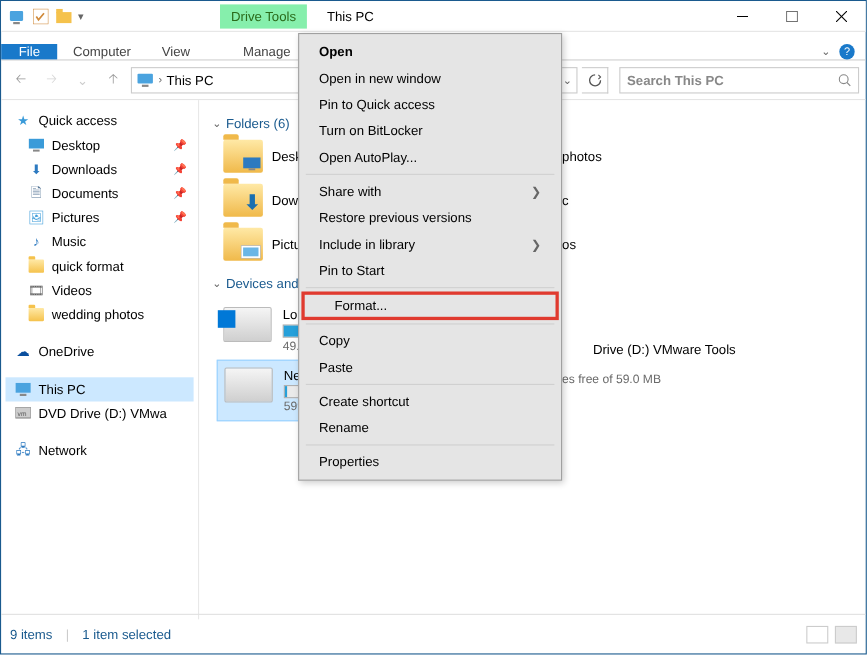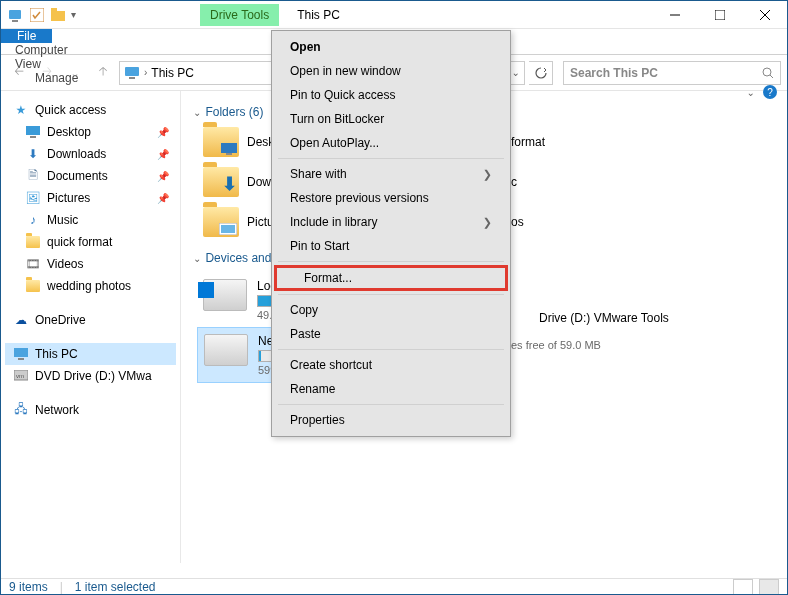--- a/index.html
+++ b/index.html
@@ -8,21 +8,21 @@
 
 .titlebar { height: 28px; display: flex; align-items: center; background: #fff; border-bottom: 1px solid #e5e5e5; }
 .titlebar-left { display: flex; align-items: center; gap: 2px; padding: 0 4px; }
 .qat-icon { width: 20px; height: 20px; display:flex; align-items:center; justify-content:center;}
 .drive-tools-box{ margin-left: 120px; background:#86efac; padding:4px 10px; color:#2a6a1a; font-size:12px;}
 .titlebar-title { margin-left: 18px; font-size: 12px; color: #000; }
 .win-controls { margin-left: auto; display: flex; }
 .win-btn { width: 45px; height: 28px; display: flex; align-items: center; justify-content: center; }
 
 
-.ribbon { height: 26px; display: flex; align-items: flex-start; border-bottom: 1px solid #d0d0d0; flex-direction: column; }
+.ribbon { height: 26px; display: flex; align-items: flex-end; border-bottom: 1px solid #d0d0d0; }
 .ribbon-file { background:#1979ca; color:#fff; padding:0 16px; display:flex; align-items:center; font-size:12px;}
 .ribbon-tab { padding: 0 14px; display: flex; align-items: center; color:#444; font-size:12px;}
 .ribbon-right { margin-left:auto; display:flex; align-items:center; gap:8px; padding-right:10px;}
 .help-circle { width:14px; height:14px; border-radius:50%; background:#1979ca; color:#fff; font-size:10px; display:flex; align-items:center; justify-content:center;}
 
 
 .navbar { height: 36px; display: flex; align-items: center; gap: 4px; padding: 4px 6px; border-bottom:1px solid #e5e5e5;}
 .nav-arrow { width:24px; height:24px; display:flex; align-items:center; justify-content:center; color:#999;}
 .addr-box { flex:0 0 406px; height:24px; border:1px solid #ccc; display:flex; align-items:center; padding:0 4px; gap:4px;}
 .addr-refresh { width: 24px; height: 24px; border: 1px solid #ccc; border-left: none; display: flex; align-items: center; justify-content: center; }
@@ -63,21 +63,21 @@
 
 
 .context-menu { position:absolute; left:270px; top:29px; width:240px; background:#e5e5e5; border:1px solid #a0a0a0; box-shadow:2px 2px 6px rgba(0,0,0,.2); padding:4px 0; z-index:10;}
 .ctx-item { padding:5px 18px; font-size:12px; display:flex; align-items:center; justify-content:space-between;}
 .ctx-item.bold { font-weight:600; }
 .ctx-sep { height:1px; background:#d0d0d0; margin:3px 6px;}
 .ctx-highlight { border:3px solid #e03a2f; padding:3px 27px; margin:1px 2px;}
 .ctx-arrow{color:#666;font-size:11px;}
 
 
-.statusbar { position:absolute; bottom:0; left:0; right:0; height:16px; border-top:1px solid #e0e0e0; display:flex; align-items:center; padding:0 8px; color:#1a5a8e; font-size:12px; gap:12px;}
+.statusbar { position:absolute; bottom:0; left:0; right:0; height:36px; border-top:1px solid #e0e0e0; display:flex; align-items:center; padding:0 8px; color:#1a5a8e; font-size:12px; gap:12px;}
 .status-right { margin-left:auto; display:flex; gap:6px;}
 .view-toggle{width:20px;height:16px;border:1px solid #ccc;}
 
 
 .star{color:#3a9bd9;}
 .chevron{color:#666;font-size:10px;}
 </style>
 </head>
 <body>
 
@@ -263,21 +263,21 @@
         <div class="big-folder">
             <svg class="overlay" width="16" height="12">
               <rect width="16" height="10" fill="#2d7ac0"></rect>
               <rect x="5" y="10" width="6" height="2" fill="#888"></rect>
             </svg>
           </div>
         <span class="folder-label">Desktop</span>
       </div>
       <div class="folder-item" style="justify-content:flex-end">
         <span class="folder-label" style="visibility:hidden">Documents</span>
-        <span style="position:absolute;left:330px;">format</span>
+        <span style="position:absolute;left:330px;">photos</span>
       </div>
       <div class="folder-item">
         <div class="big-folder">
             <span class="overlay" style="color:#1a6fb0;font-size:18px;font-weight:bold">⬇</span>
           </div>
         <span class="folder-label">Down</span>
       </div>
       <div class="folder-item">
         <span style="position:absolute;left:330px;">c</span>
       </div>

